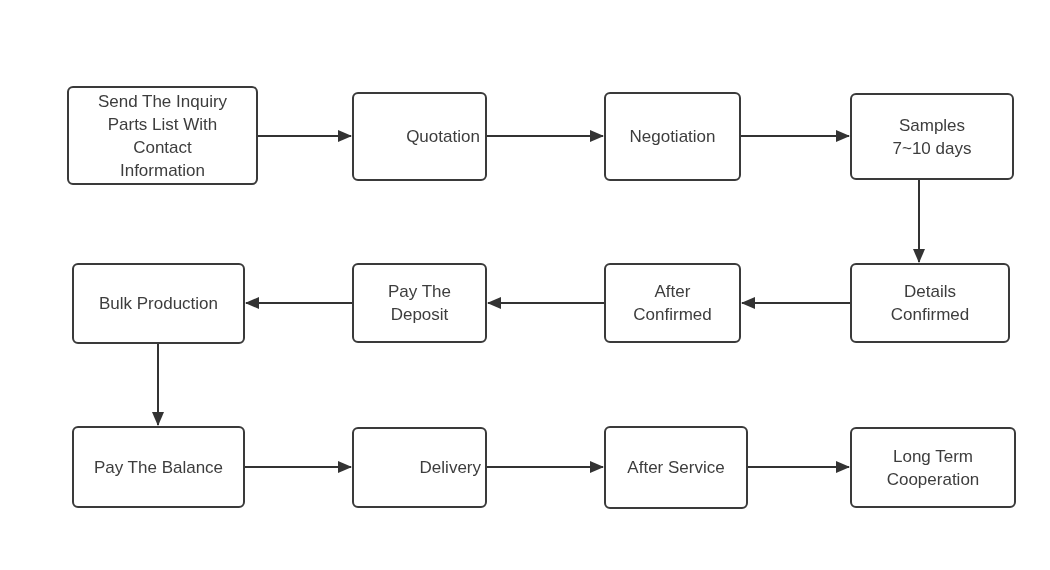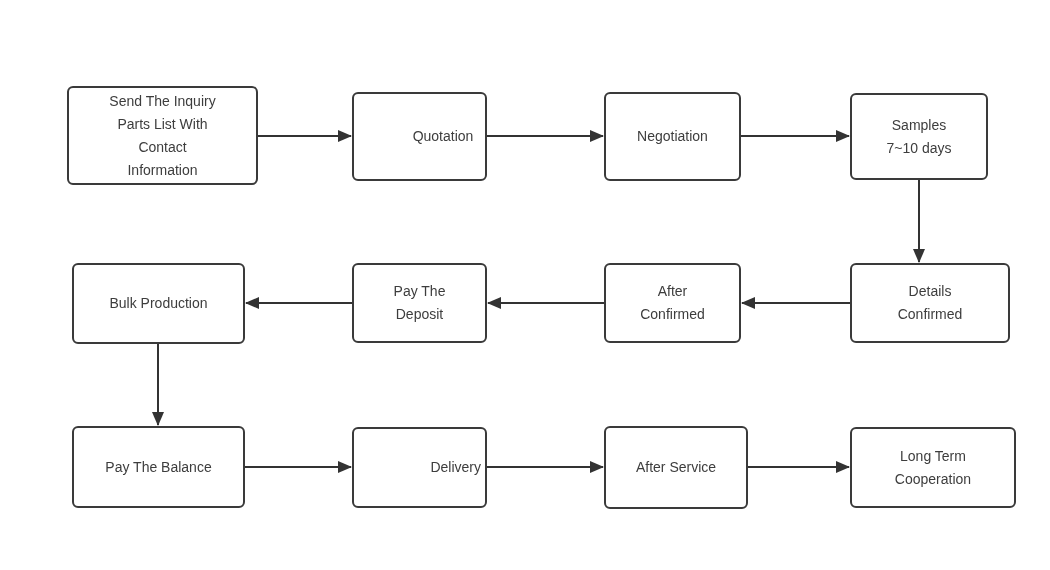--- a/index.html
+++ b/index.html
@@ -34,21 +34,21 @@
     justify-content: center;
     background: var(--node-fill, #ffffff);
     border: 2px solid var(--node-border, #3a3a3a);
     border-radius: 6px;
     text-align: center;
   }
 
   .node-label {
     white-space: pre-line;
     color: var(--node-text, #3d3d3d);
-    font-size: 14px;
+    font-size: 17px;
     line-height: 23px;
     padding: 0 4px;
   }
 </style>
 </head>
 <body>
 
 <div class="canvas">
 
   <svg class="connectors" viewBox="0 0 1050 570" xmlns="http://www.w3.org/2000/svg">
@@ -76,21 +76,21 @@
 Parts List With
 Contact
 Information</span>
   </div>
   <div class="node" style="left:352px; top:92px; width:135px; height:89px;padding-left:47px;">
     <span class="node-label">Quotation</span>
   </div>
   <div class="node" style="left:604px; top:92px; width:137px; height:89px;">
     <span class="node-label">Negotiation</span>
   </div>
-  <div class="node" style="left:850px; top:93px; width:138px; height:87px;">
+  <div class="node" style="left:850px; top:93px; width:164px; height:87px;">
     <span class="node-label">Samples
 7~10 days</span>
   </div>
 
   <div class="node" style="left:850px; top:263px; width:160px; height:80px;">
     <span class="node-label">Details
 Confirmed</span>
   </div>
   <div class="node" style="left:604px; top:263px; width:137px; height:80px;">
     <span class="node-label">After

